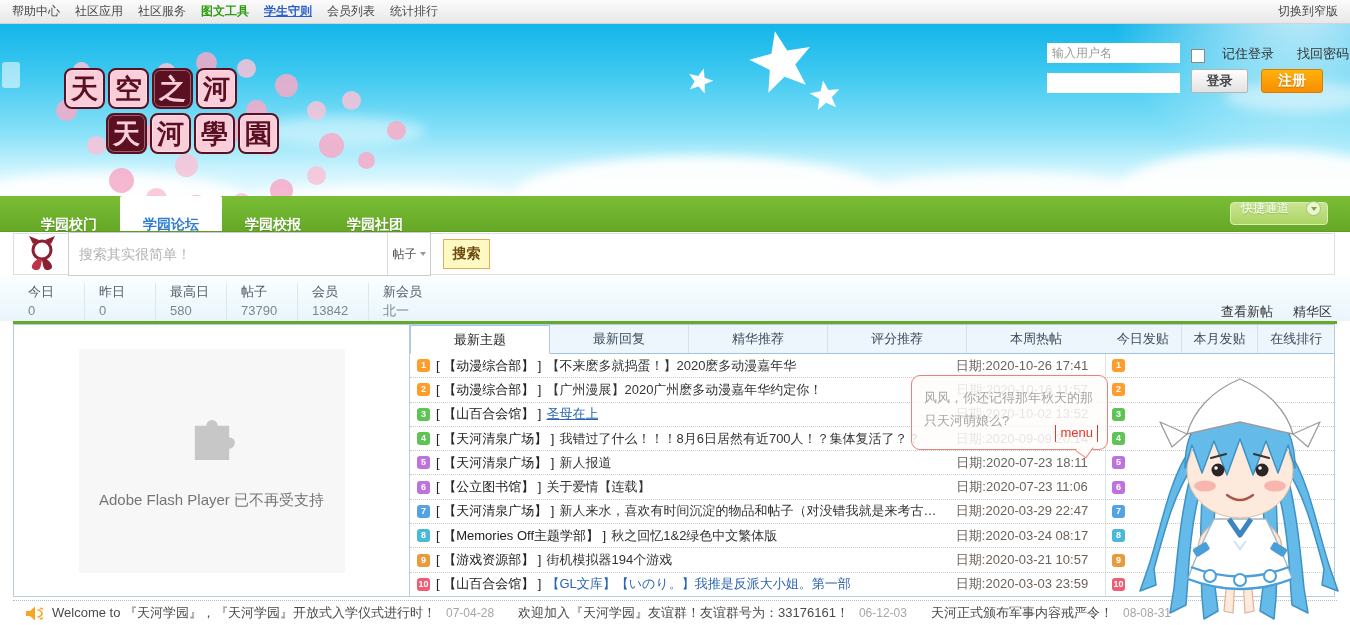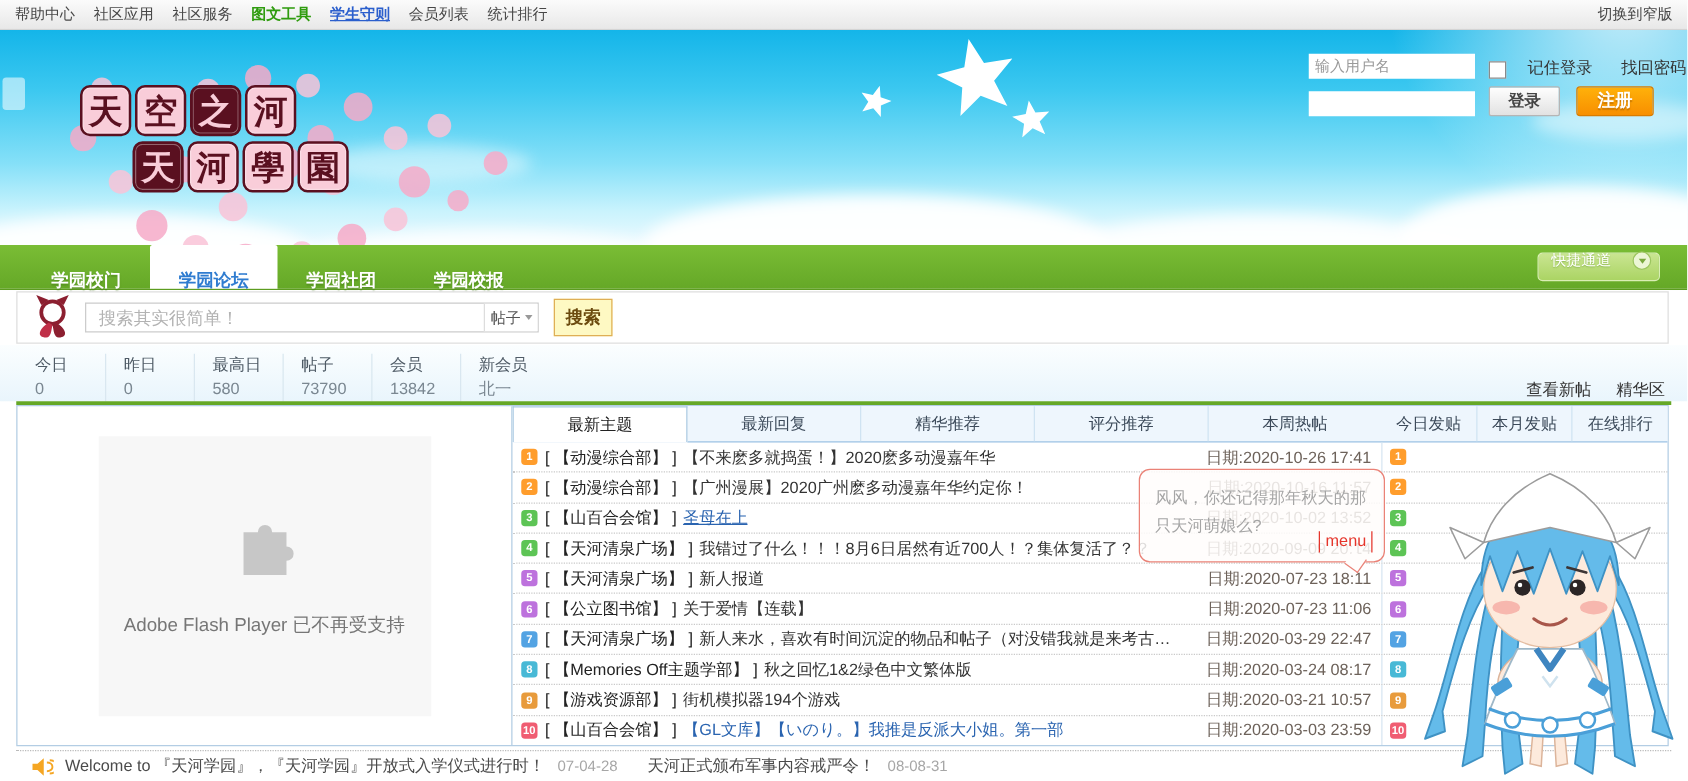--- a/index.html
+++ b/index.html
@@ -63,21 +63,21 @@
     padding:0 6px 10px 10px;box-sizing:border-box;cursor:pointer;}
   .quick-label{flex:1;text-shadow:0 1px 1px rgba(90,140,40,.45);}
   .quick-circle{width:13px;height:13px;border-radius:50%;background:#ecf6d5;border:1px solid #9cc55f;
     display:flex;align-items:center;justify-content:center;}
   .quick-caret{width:0;height:0;border-left:3px solid transparent;border-right:3px solid transparent;border-top:4px solid #7aa83e;margin-top:1px;}
 
   
   .searchrow{position:absolute;left:13px;top:233px;width:1322px;height:42px;background:#fff;border:1px solid #dedede;
     box-sizing:border-box;display:flex;align-items:center;padding-left:13px;z-index:3;}
   .search-logo{width:30px;height:36px;margin-right:11px;flex-shrink:0;}
-  .search-box{position:relative;width:363px;height:24px;}
+  .search-box{position:relative;width:363px;height:44px;}
   .search-input{width:100%;height:100%;border:1px solid #ccc;box-sizing:border-box;padding:0 50px 0 10px;font-size:14px;color:#333;outline:none;}
   .search-input::placeholder{color:#b3b3b3;}
   .search-scope{position:absolute;right:1px;top:1px;bottom:1px;width:42px;border-left:1px solid #ddd;background:#fff;
     display:flex;align-items:center;justify-content:center;gap:3px;font-size:12px;color:#555;cursor:pointer;}
   .scope-caret{width:0;height:0;border-left:3.5px solid transparent;border-right:3.5px solid transparent;border-top:4px solid #999;}
   .search-btn{margin-left:12px;width:47px;height:30px;background:#fef9c3;border:1px solid #dfaf56;font-size:14px;
     font-weight:bold;color:#6b4a0e;cursor:pointer;}
 
   
   .statsrow{position:absolute;left:0;top:276px;width:100%;height:45px;background:linear-gradient(#fbfeff,#e9f5fc);
@@ -113,21 +113,21 @@
   .trow{flex:1;display:flex;align-items:center;border-bottom:1px dotted #c9c9c9;padding-left:7px;font-size:13px;
     min-width:0;box-sizing:border-box;}
   .trow:last-child{border-bottom:none;}
   .badge{width:13px;height:13px;border-radius:3px;color:#fff;font-size:9px;font-weight:bold;line-height:13px;
     text-align:center;margin-right:6px;flex-shrink:0;}
   .trow-main{flex:1;display:flex;align-items:center;min-width:0;overflow:hidden;white-space:nowrap;}
   .tforum{color:#222;margin-right:5px;flex-shrink:0;cursor:pointer;}
   .ttitle{color:#333;overflow:hidden;text-overflow:ellipsis;white-space:nowrap;cursor:pointer;}
   .ttitle.link{color:#2a64b0;}
   .ttitle.ul{text-decoration:underline;}
-  .tdate{width:150px;padding-right:8px;text-align:right;color:#6d625a;flex-shrink:0;box-sizing:content-box;}
+  .tdate{width:150px;padding-right:8px;text-align:center;color:#6d625a;flex-shrink:0;box-sizing:content-box;}
   .tmini{width:229px;flex-shrink:0;align-self:stretch;border-left:1px solid #d7e6f2;display:flex;align-items:center;
     padding-left:6px;box-sizing:border-box;}
   .tmini .badge{margin-right:0;}
 
   
   .footer{position:absolute;left:13px;top:600px;width:1324px;height:25px;border-top:1px dotted #bbb;background:#fff;
     display:flex;align-items:center;font-size:13px;color:#4a4a4a;padding-left:12px;box-sizing:border-box;z-index:2;}
   .speaker{margin-right:9px;flex-shrink:0;}
   .fitem{display:flex;align-items:center;white-space:nowrap;}
   .ftext{cursor:pointer;}
@@ -225,23 +225,23 @@
   </div>
   <div class="edge-widget"></div>
 
   <div class="nav">
     <div style="display:flex;">
 
         <span class="nav-tab">学园校门</span>
 
         <span class="nav-tab active">学园论坛</span>
 
+        <span class="nav-tab">学园校报</span>
+
         <span class="nav-tab">学园社团</span>
-
-        <span class="nav-tab">学园校报</span>
       </div>
     <div class="quick">
       <span class="quick-label">快捷通道</span>
       <span class="quick-circle">
           <span class="quick-caret"></span>
         </span>
     </div>
   </div>
 
   <div class="searchrow">
@@ -469,20 +469,24 @@
       <path d="M12.5,4 a4.5,3.5 0 0 1 0,7" fill="none" stroke="#f5a623" stroke-width="1.6"></path>
       <path d="M14.8,2.2 a7,5.3 0 0 1 0,10.6" fill="none" stroke="#f5a623" stroke-width="1.6"></path>
     </svg>
     <div style="display:flex;align-items:center;">
 
         <span class="fitem">
           <span class="ftext">Welcome to 『天河学园』，『天河学园』开放式入学仪式进行时！</span>
           <span class="fdate">07-04-28</span>
         </span>
 
+        <span class="fitem">
+          <span class="ftext">欢迎加入『天河学园』友谊群！友谊群号为：33176161！</span>
+          <span class="fdate">06-12-03</span>
+        </span>
 
         <span class="fitem">
           <span class="ftext">天河正式颁布军事内容戒严令！</span>
           <span class="fdate">08-08-31</span>
         </span>
       </div>
   </div>
 
   <div class="bubble">
     <span>风风，你还记得那年秋天的那只天河萌娘么?</span>

